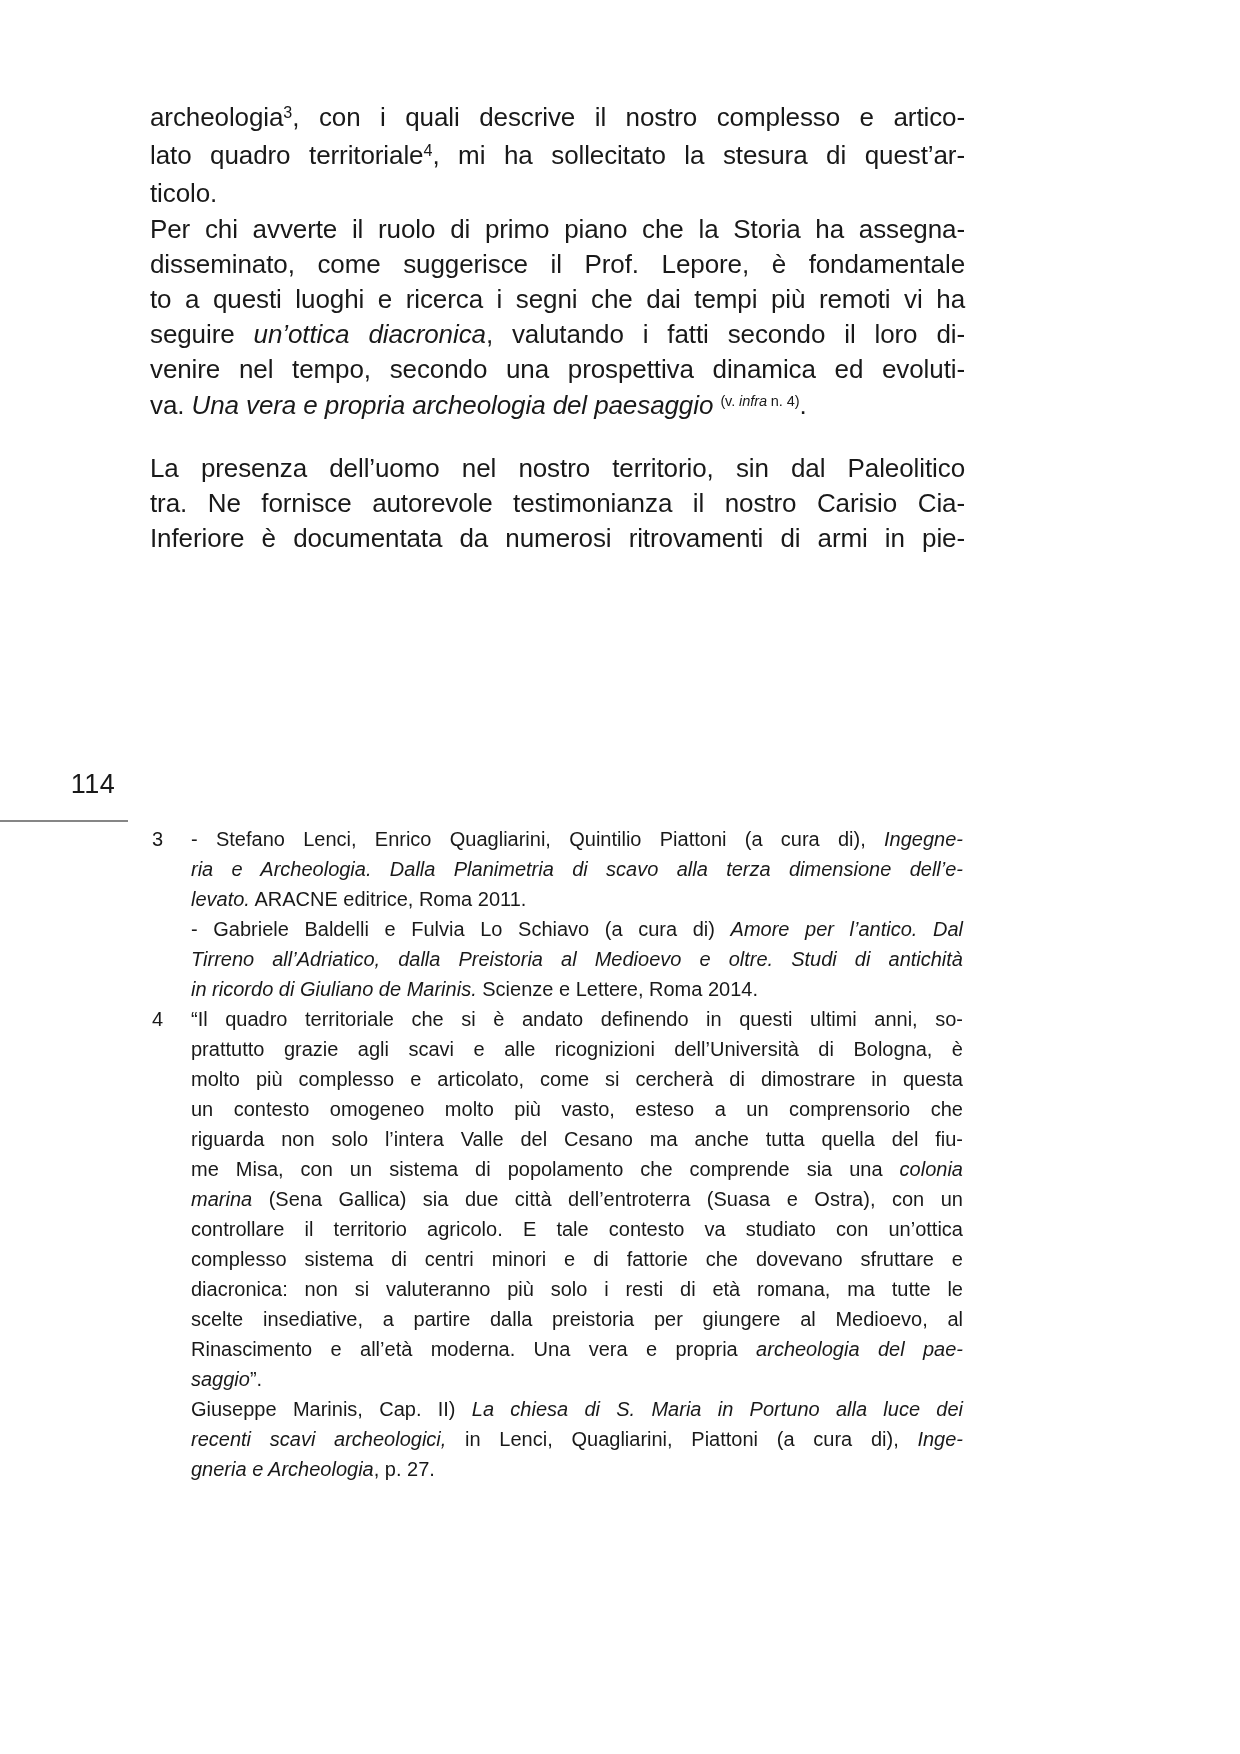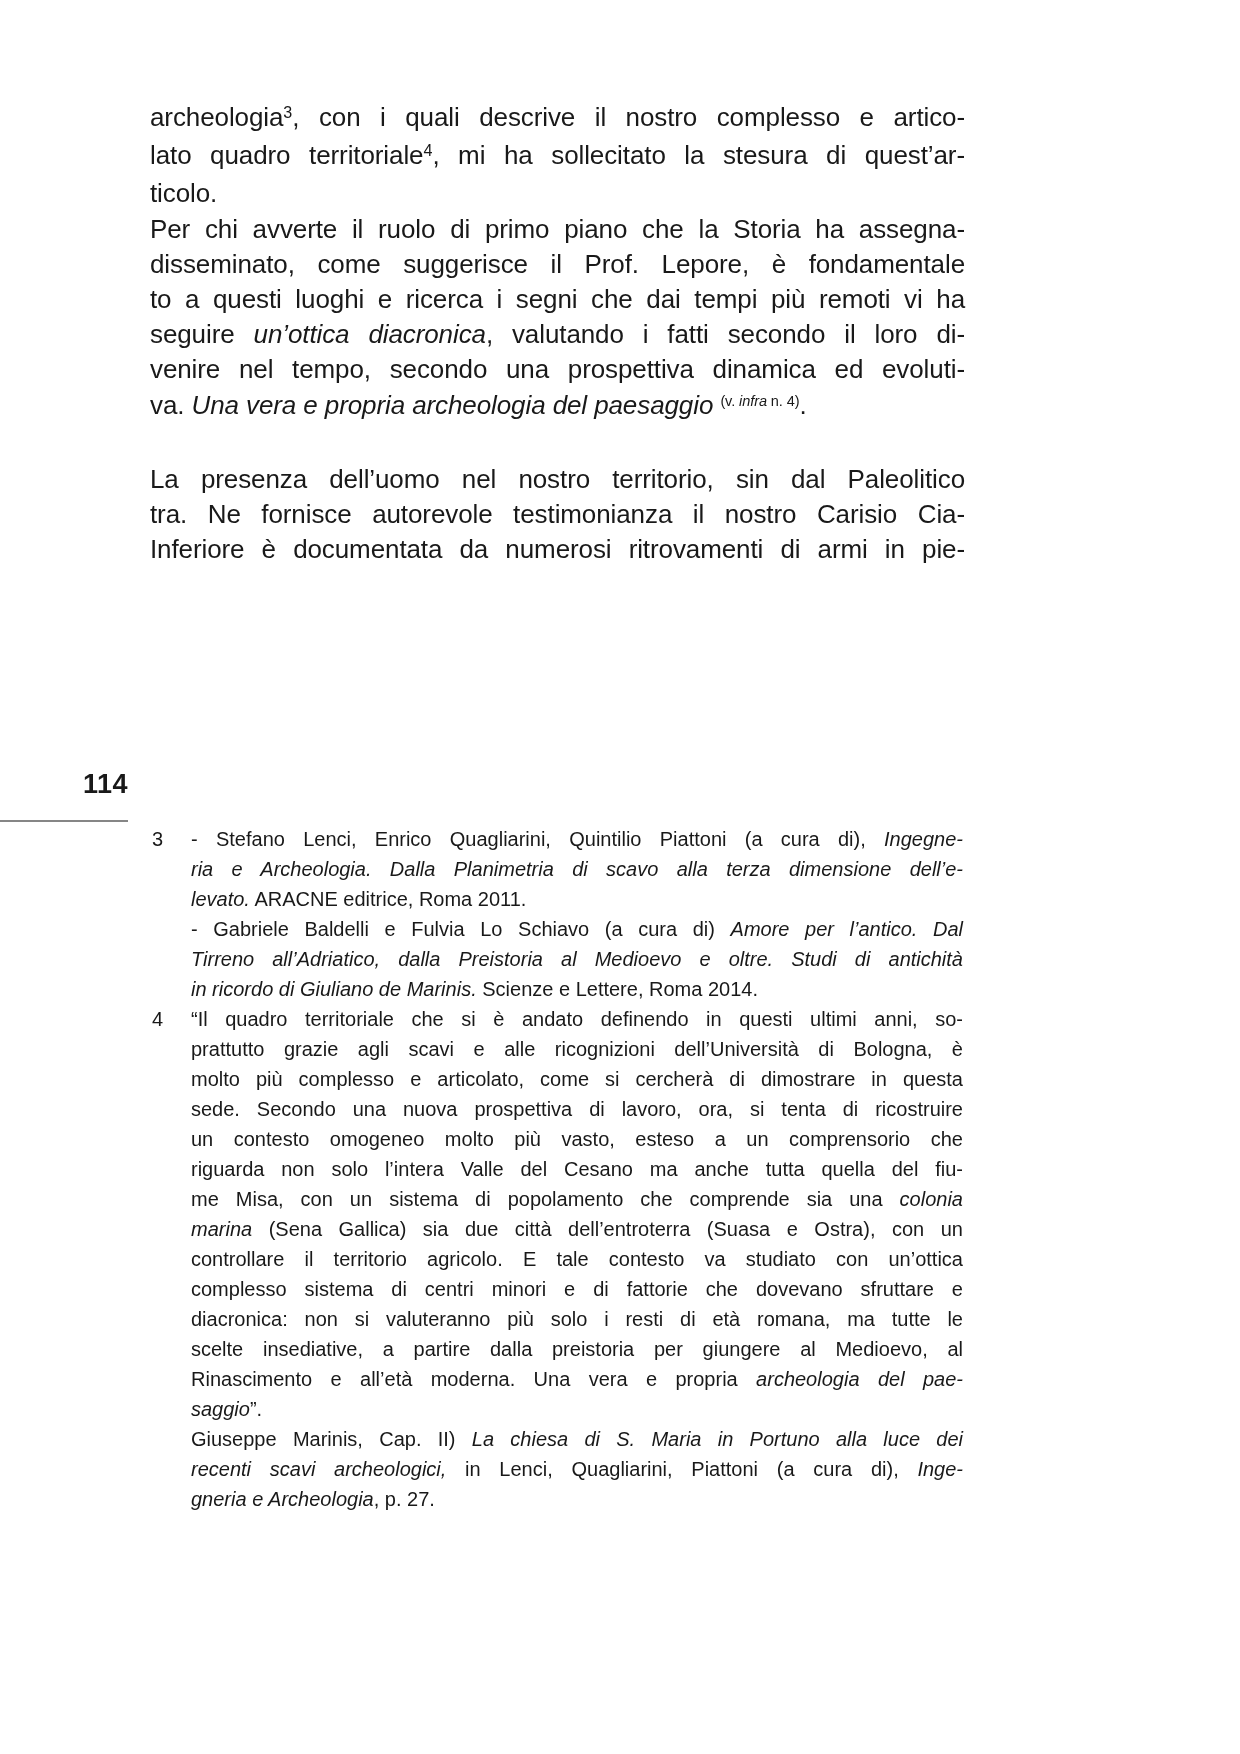--- a/index.html
+++ b/index.html
@@ -15,21 +15,21 @@
   .body-text {
     position: absolute;
     left: 150px;
     top: 100px;
     width: 815px;
     font-size: 26px;
     line-height: 35.2px;
     letter-spacing: -0.1px;
   }
   .para { }
-  .para.gap { margin-top: 35px; }
+  .para.gap { margin-top: 24px; }
   .line { white-space: normal; }
   .line.just {
     text-align: justify;
     text-align-last: justify;
     -moz-text-align-last: justify;
   }
   .it { font-style: italic; }
   .sup {
     font-size: 0.62em;
     position: relative;
@@ -40,22 +40,22 @@
     font-size: 0.56em;
     position: relative;
     top: -0.55em;
   }
   .pagenum {
     position: absolute;
     left: 58px;
     top: 769px;
     width: 70px;
     font-size: 27px;
-    font-weight: bold;
-    text-align: right;
+    font-weight: normal;
+    text-align: center;
     letter-spacing: 0.5px;
   }
   .rule {
     position: absolute;
     left: 0;
     top: 820px;
     width: 128px;
     height: 2px;
     background: #868686;
   }
@@ -108,21 +108,20 @@
           <div class="line just"><span class="seg it">Tirreno all’Adriatico, dalla Preistoria al Medioevo e oltre. Studi di antichità</span></div>
           <div class="line"><span class="seg it">in ricordo di Giuliano de Marinis.</span><span class="seg"> Scienze e Lettere, Roma 2014.</span></div>
         </div>
       </div>
       <div class="footnote">
         <div class="fn-marker">4</div>
         <div class="fn-body">
           <div class="line just"><span class="seg">“Il quadro territoriale che si è andato definendo in questi ultimi anni, so-</span></div>
           <div class="line just"><span class="seg">prattutto grazie agli scavi e alle ricognizioni dell’Università di Bologna, è</span></div>
           <div class="line just"><span class="seg">molto più complesso e articolato, come si cercherà di dimostrare in questa</span></div>
-          <div class="line just"><span class="seg">sede. Secondo una nuova prospettiva di lavoro, ora, si tenta di ricostruire</span></div>
           <div class="line just"><span class="seg">un contesto omogeneo molto più vasto, esteso a un comprensorio che</span></div>
           <div class="line just"><span class="seg">riguarda non solo l’intera Valle del Cesano ma anche tutta quella del fiu-</span></div>
           <div class="line just"><span class="seg">me Misa, con un sistema di popolamento che comprende sia una </span><span class="seg it">colonia</span></div>
           <div class="line just"><span class="seg it">marina</span><span class="seg"> (Sena Gallica) sia due città dell’entroterra (Suasa e Ostra), con un</span></div>
           <div class="line just"><span class="seg">controllare il territorio agricolo. E tale contesto va studiato con un’ottica</span></div>
           <div class="line just"><span class="seg">complesso sistema di centri minori e di fattorie che dovevano sfruttare e</span></div>
           <div class="line just"><span class="seg">diacronica: non si valuteranno più solo i resti di età romana, ma tutte le</span></div>
           <div class="line just"><span class="seg">scelte insediative, a partire dalla preistoria per giungere al Medioevo, al</span></div>
           <div class="line just"><span class="seg">Rinascimento e all’età moderna. Una vera e propria </span><span class="seg it">archeologia del pae-</span></div>
           <div class="line"><span class="seg it">saggio</span><span class="seg">”.</span></div>

